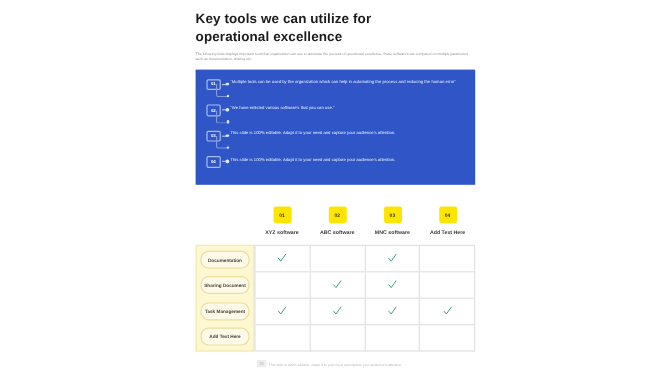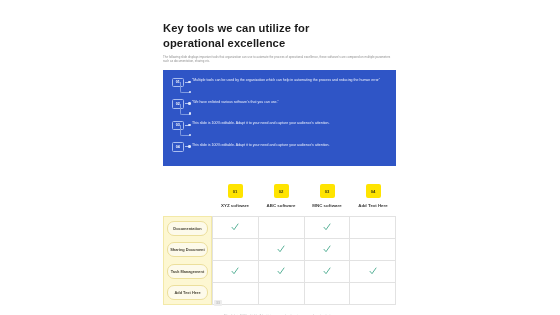--- a/index.html
+++ b/index.html
@@ -18,21 +18,21 @@
   .page {
     position: relative;
     width: 560px;
     height: 315px;
     background: #ffffff;
   }
 
   .content {
     position: absolute;
     left: 163px;
-    top: 12px;
+    top: 0px;
     width: 234px;
     height: 289px;
   }
 
   
   .title {
     font-size: 11.2px;
     font-weight: bold;
     color: #1b1b1b;
     line-height: 1.32;

